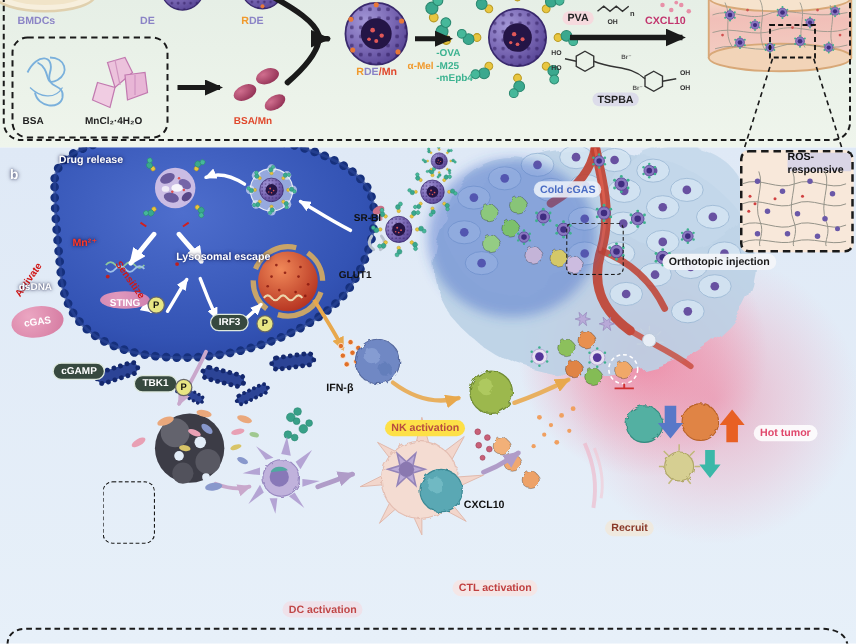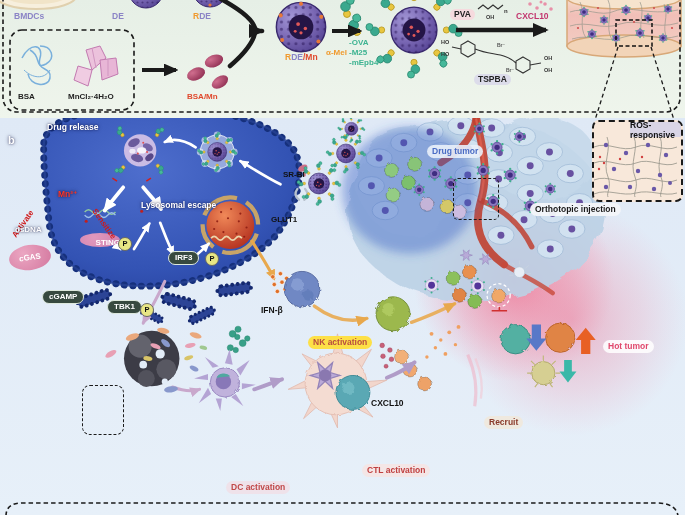--- a/index.html
+++ b/index.html
@@ -644,37 +644,37 @@
 
   <div class="lbl shadowed" style="left:8px;top:134px;font-size:11px;color:#fff">b</div>
   <div class="lbl shadowed" style="left:47px;top:123px;font-size:8.5px;color:#fff">Drug release</div>
   <div class="lbl shadowed" style="left:141px;top:201px;font-size:8.5px;color:#fff">Lysosomal escape</div>
   <div class="lbl shadowed" style="left:58px;top:190px;font-size:8.5px;color:#ff3826">Mn²⁺</div>
   <div class="lbl" style="left:8px;top:220px;font-size:8px;color:#d01818;transform:rotate(-55deg)">Activate</div>
   <div class="lbl" style="left:86px;top:220px;font-size:8px;color:#d01818;transform:rotate(55deg)">Sensitize</div>
   <div class="lbl shadowed" style="left:15px;top:226px;font-size:8px;color:#fff">dsDNA</div>
 
   <div style="position:absolute;left:9px;top:245px;width:42px;height:25px;border-radius:50%;background:radial-gradient(circle at 35% 30%,#eba6c2,#d3779e);transform:rotate(-8deg);z-index:12;text-align:center;line-height:25px;font-size:8px;font-weight:bold;color:#fff">cGAS</div>
-  <div style="position:absolute;left:80px;top:233px;width:40px;height:14px;border-radius:50%;background:radial-gradient(circle at 35% 30%,#e099bd,var(--sting_pink,#cf7fae));z-index:12;text-align:right;line-height:19px;font-size:8px;font-weight:bold;color:#fff">STING</div>
+  <div style="position:absolute;left:80px;top:233px;width:40px;height:14px;border-radius:50%;background:radial-gradient(circle at 35% 30%,#e099bd,var(--sting_pink,#cf7fae));z-index:12;text-align:center;line-height:19px;font-size:8px;font-weight:bold;color:#fff">STING</div>
   <div class="pbadge" style="left:118px;top:237px">P</div>
   <div class="node" style="left:42px;top:290px">cGAMP</div>
   <div class="node" style="left:107px;top:300px">TBK1</div>
   <div class="pbadge" style="left:140px;top:303px">P</div>
   <div class="node" style="left:168px;top:251px">IRF3</div>
   <div class="pbadge" style="left:205px;top:252px">P</div>
 
   <div class="lbl" style="left:283px;top:171px;font-size:8px;color:#111">SR-BI</div>
   <div class="lbl" style="left:271px;top:216px;font-size:8px;color:#111">GLUT1</div>
   <div class="lbl" style="left:261px;top:306px;font-size:8.5px;color:#111">IFN-β</div>
   <div class="pill" style="left:308px;top:336px;background:#fde047;color:#b84c40">NK activation</div>
   <div class="lbl" style="left:371px;top:399px;font-size:8.5px;color:#111">CXCL10</div>
   <div class="pill" style="left:484px;top:416px;background:#efe9df;color:#8a3a2a">Recruit</div>
   <div class="pill" style="left:362px;top:464px;background:#f4e6e6;color:#c04040">CTL activation</div>
   <div class="pill" style="left:226px;top:481px;background:#efe2ea;color:#c04848">DC activation</div>
-  <div class="pill" style="left:427px;top:145px;background:rgba(233,239,250,.9);color:var(--cold_blue)">Drug tumor</div>
+  <div class="pill" style="left:427px;top:145px;background:rgba(233,239,250,.9);color:var(--cold_blue)">Cold cGAS</div>
   <div class="pill" style="left:530px;top:203px;background:rgba(243,246,249,.95);color:#1a1a1a">Orthotopic injection</div>
   <div class="pill" style="left:603px;top:340px;background:rgba(255,255,255,.85);color:var(--hot_pink)">Hot tumor</div>
 
   <div class="dashbox" style="left:453px;top:178px;width:44px;height:40px"></div>
   <div class="dashbox" style="left:82px;top:385px;width:40px;height:48px;border-radius:8px"></div>
 
   <div id="rosInset">
     <div id="rosHead">ROS-responsive</div>
     <svg width="83" height="60" viewBox="0 0 83 60">
       <g stroke="#8a8a80" stroke-width=".8" fill="none" opacity=".9">

